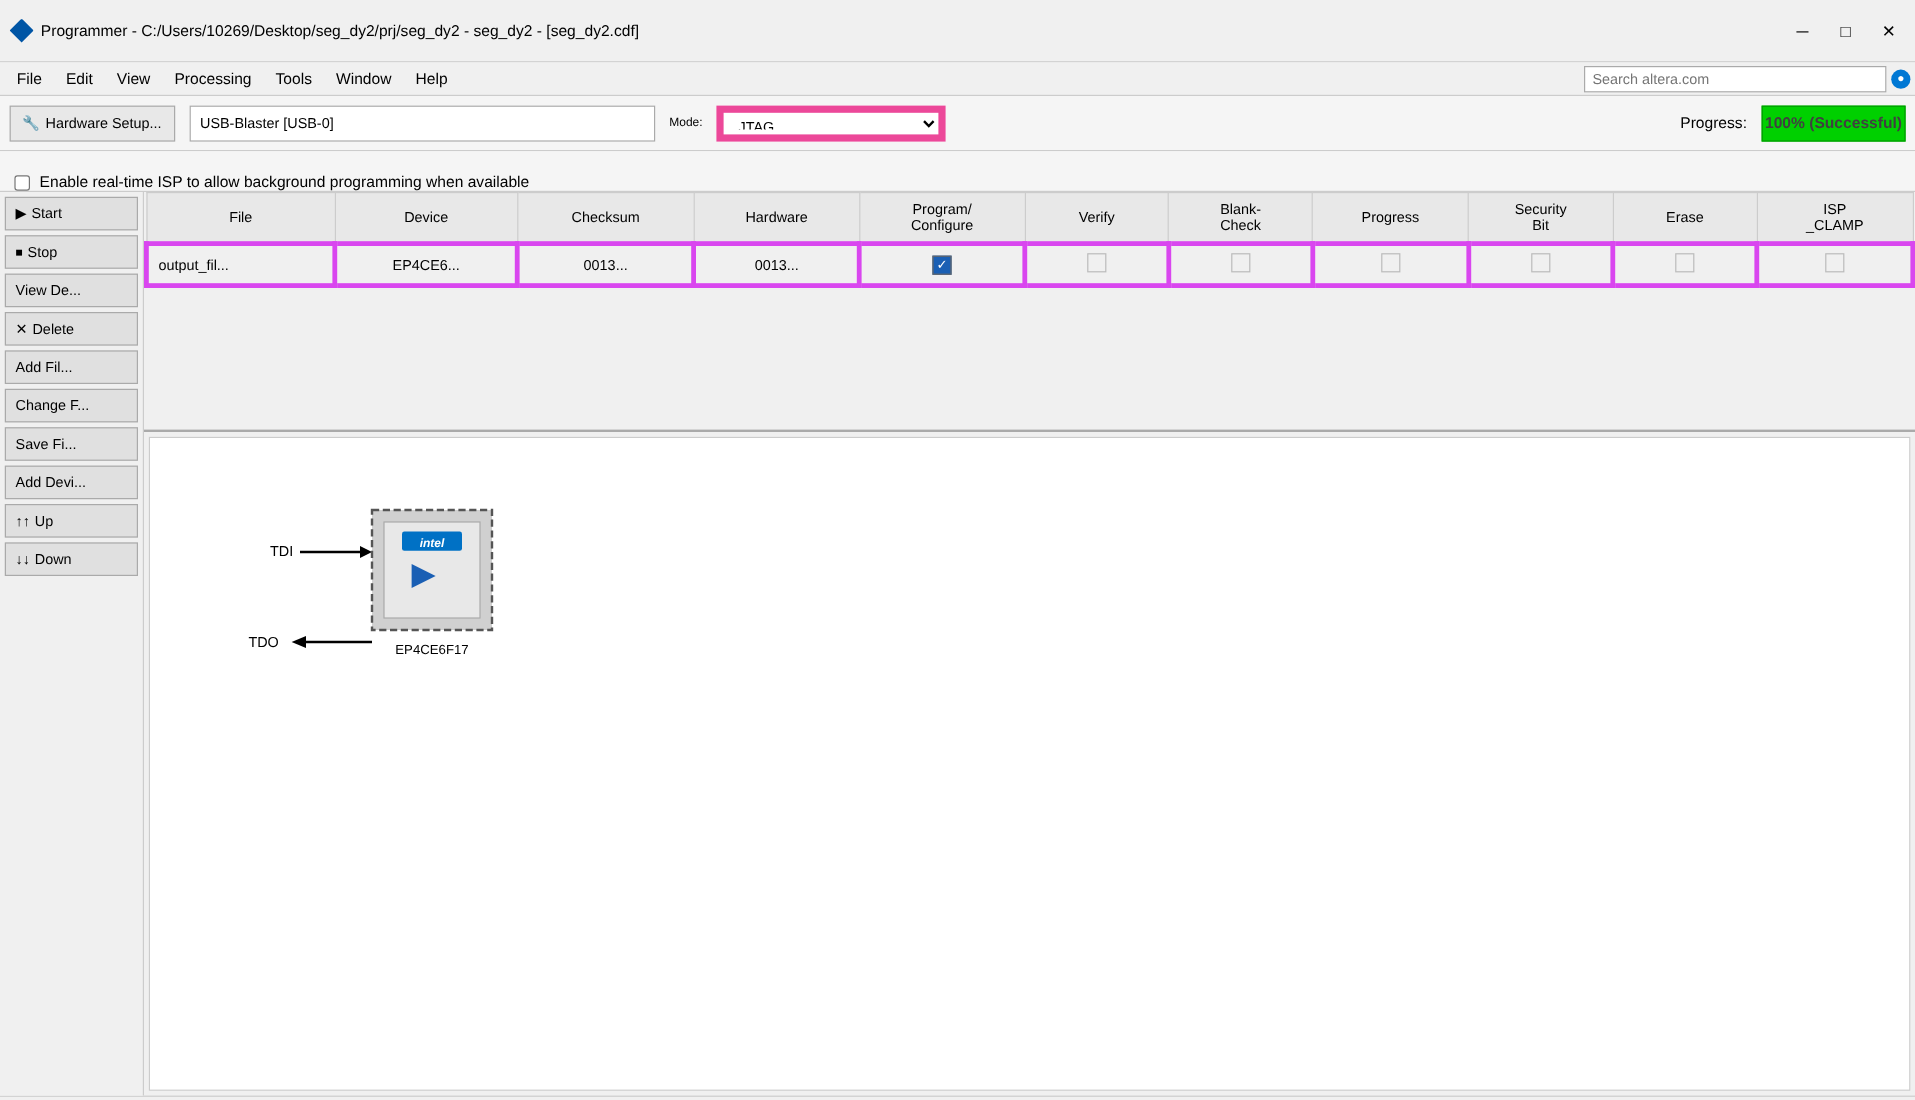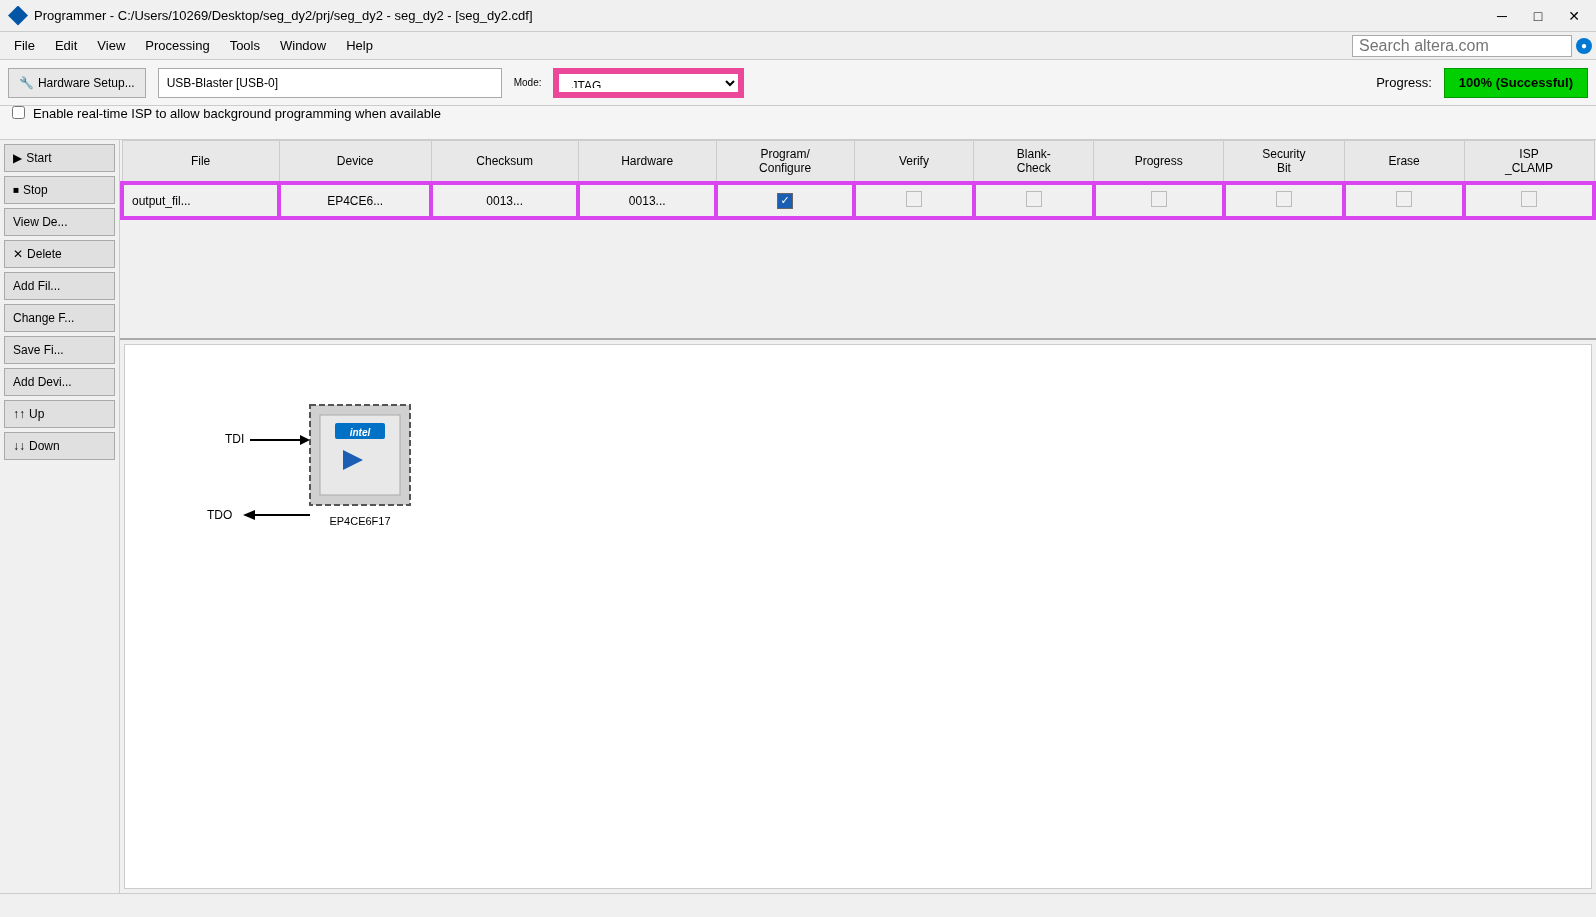--- a/index.html
+++ b/index.html
@@ -9,21 +9,21 @@
       background: #f0f0f0;
       width: 1596px;
       height: 917px;
       overflow: hidden;
       color: #000;
     }
 
     
     .title-bar {
       background: #f0f0f0;
-      height: 32px;
+      height: 52px;
       display: flex;
       align-items: center;
       padding: 14px 8px;
       border-bottom: 1px solid #ccc;
     }
     .title-bar-icon {
       width: 20px;
       height: 20px;
       margin-right: 6px;
       background: #0055a5;
@@ -62,25 +62,25 @@
       padding: 4px 10px;
       cursor: pointer;
       font-size: 13px;
     }
     .menu-bar-search {
       margin-left: auto;
       display: flex;
       align-items: center;
     }
     .search-box {
-      width: 220px;
+      width: 252px;
       height: 22px;
       border: 1px solid #aaa;
       padding: 0 6px;
-      font-size: 16px;
+      font-size: 12px;
       background: #fff;
       margin-left: 20px;
     }
     .search-icon-circle {
       width: 16px;
       height: 16px;
       background: #0078d4;
       border-radius: 50%;
       margin-left: 4px;
       display: flex;
@@ -107,21 +107,21 @@
       cursor: pointer;
       font-size: 12px;
       display: flex;
       align-items: center;
       gap: 4px;
       height: 30px;
     }
     .hw-input {
       border: 1px solid #aaa;
       padding: 4px 8px;
-      width: 344px;
+      width: 388px;
       height: 30px;
       font-size: 12px;
       background: #fff;
     }
     .mode-label {
       font-size: 10px;
       font-weight: normal;
     }
     .mode-select {
       border: 6px solid #ec4899;
@@ -130,39 +130,39 @@
       font-size: 12px;
       background: #fff;
       min-width: 180px;
     }
     .progress-label {
       font-size: 13px;
       margin-left: auto;
     }
     .progress-box {
       background: #00d000;
-      color: #000000;
-      padding: 4px 14px;
+      color: #404040;
+      padding: 4px 2px;
       font-size: 13px;
       font-weight: bold;
       border: 1px solid #009900;
       min-width: 120px;
       text-align: center;
       height: 30px;
       display: flex;
       align-items: center;
       justify-content: center;
     }
 
     
     .isp-row {
       background: #f5f5f5;
       height: 34px;
       display: flex;
-      align-items: flex-start;
+      align-items: flex-end;
       padding: 0 12px;
       border-bottom: 1px solid #ccc;
     }
     .isp-checkbox {
       margin-right: 8px;
     }
 
     
     .main-area {
       display: flex;

